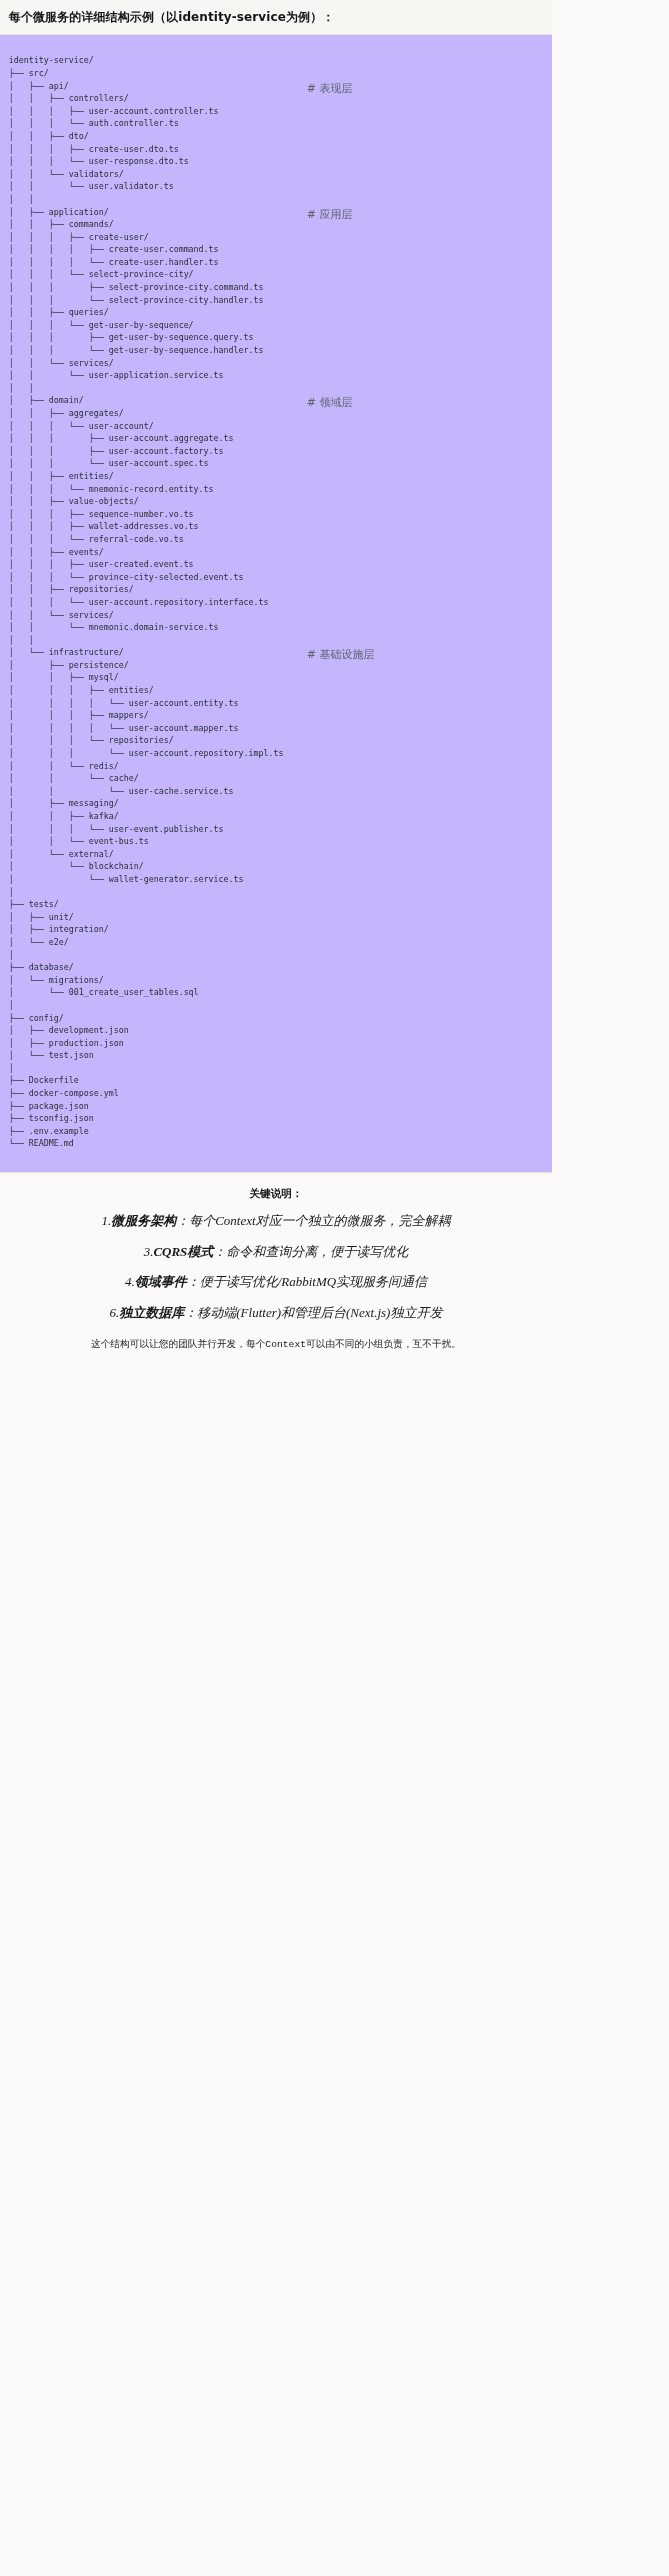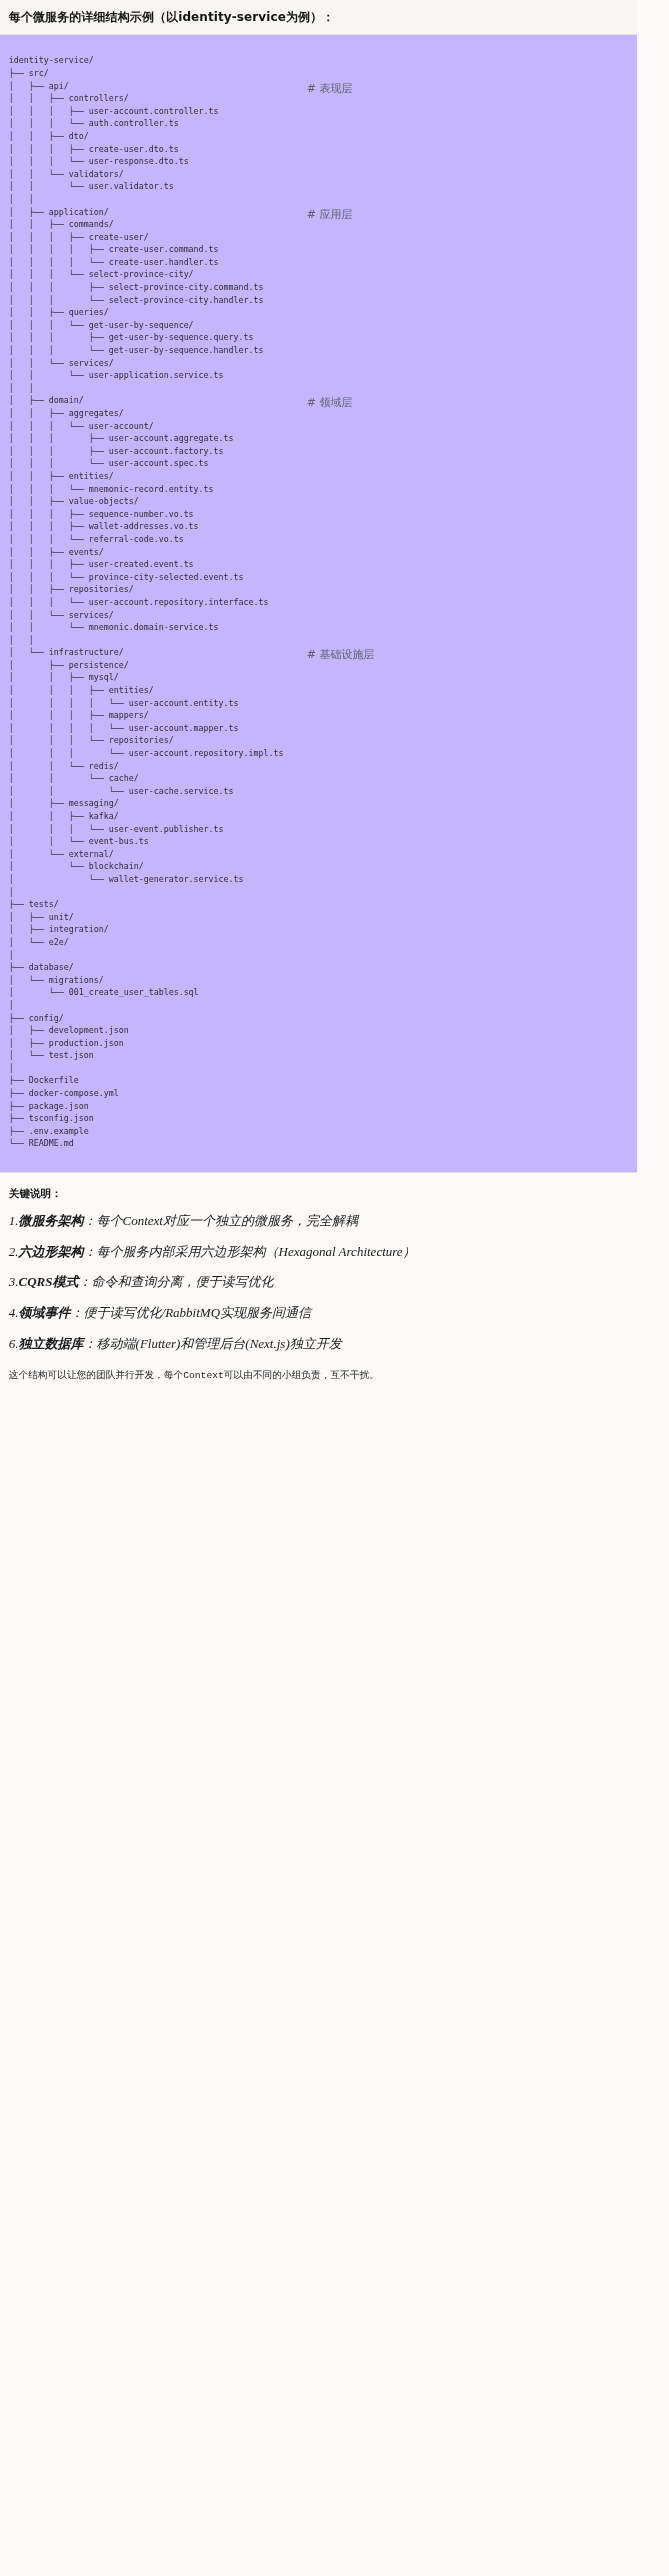--- a/index.html
+++ b/index.html
@@ -8,21 +8,21 @@
     padding: 0;
   }
   body {
     width: 669px;
     background: #fbfaf9;
     font-family: "Liberation Serif", "DejaVu Serif", serif;
     color: #1a1a1a;
     -webkit-font-smoothing: antialiased;
   }
   .page {
-    width: 637px;
+    width: 552px;
     box-sizing: border-box;
   }
 
   
   .title-bar {
     padding: 8.8px 8.8px 8.8px 8.8px;
     background: #f7f6f3;
     border-bottom: 0.6px solid #e3e1dd;
   }
   .title {
@@ -61,20 +61,21 @@
     left: 298px;
     top: 3px;
     white-space: pre;
     text-align: right;
   }
 
   
   .notes {
     padding: 13.8px 8.8px 16.3px 8.8px;
     background: #fbfaf9;
+    text-align: center;
   }
   .notes-heading {
     font-family: "DejaVu Sans", "Liberation Sans", sans-serif;
     font-weight: bold;
     font-size: 10.6px;
     color: #141414;
     margin: 0 0 10px 0;
   }
   .note-item {
     font-size: 13px;
@@ -107,21 +108,20 @@
   </div>
 
   <div class="tree-block">
     <pre class="tree" id="tree-host"><span class="row"><span>identity-service/</span></span><span class="row"><span>├── src/</span></span><span class="row"><span>│   ├── api/</span><span class="cmt"># 表现层</span></span><span class="row"><span>│   │   ├── controllers/</span></span><span class="row"><span>│   │   │   ├── user-account.controller.ts</span></span><span class="row"><span>│   │   │   └── auth.controller.ts</span></span><span class="row"><span>│   │   ├── dto/</span></span><span class="row"><span>│   │   │   ├── create-user.dto.ts</span></span><span class="row"><span>│   │   │   └── user-response.dto.ts</span></span><span class="row"><span>│   │   └── validators/</span></span><span class="row"><span>│   │       └── user.validator.ts</span></span><span class="row"><span>│   │</span></span><span class="row"><span>│   ├── application/</span><span class="cmt"># 应用层</span></span><span class="row"><span>│   │   ├── commands/</span></span><span class="row"><span>│   │   │   ├── create-user/</span></span><span class="row"><span>│   │   │   │   ├── create-user.command.ts</span></span><span class="row"><span>│   │   │   │   └── create-user.handler.ts</span></span><span class="row"><span>│   │   │   └── select-province-city/</span></span><span class="row"><span>│   │   │       ├── select-province-city.command.ts</span></span><span class="row"><span>│   │   │       └── select-province-city.handler.ts</span></span><span class="row"><span>│   │   ├── queries/</span></span><span class="row"><span>│   │   │   └── get-user-by-sequence/</span></span><span class="row"><span>│   │   │       ├── get-user-by-sequence.query.ts</span></span><span class="row"><span>│   │   │       └── get-user-by-sequence.handler.ts</span></span><span class="row"><span>│   │   └── services/</span></span><span class="row"><span>│   │       └── user-application.service.ts</span></span><span class="row"><span>│   │</span></span><span class="row"><span>│   ├── domain/</span><span class="cmt"># 领域层</span></span><span class="row"><span>│   │   ├── aggregates/</span></span><span class="row"><span>│   │   │   └── user-account/</span></span><span class="row"><span>│   │   │       ├── user-account.aggregate.ts</span></span><span class="row"><span>│   │   │       ├── user-account.factory.ts</span></span><span class="row"><span>│   │   │       └── user-account.spec.ts</span></span><span class="row"><span>│   │   ├── entities/</span></span><span class="row"><span>│   │   │   └── mnemonic-record.entity.ts</span></span><span class="row"><span>│   │   ├── value-objects/</span></span><span class="row"><span>│   │   │   ├── sequence-number.vo.ts</span></span><span class="row"><span>│   │   │   ├── wallet-addresses.vo.ts</span></span><span class="row"><span>│   │   │   └── referral-code.vo.ts</span></span><span class="row"><span>│   │   ├── events/</span></span><span class="row"><span>│   │   │   ├── user-created.event.ts</span></span><span class="row"><span>│   │   │   └── province-city-selected.event.ts</span></span><span class="row"><span>│   │   ├── repositories/</span></span><span class="row"><span>│   │   │   └── user-account.repository.interface.ts</span></span><span class="row"><span>│   │   └── services/</span></span><span class="row"><span>│   │       └── mnemonic.domain-service.ts</span></span><span class="row"><span>│   │</span></span><span class="row"><span>│   └── infrastructure/</span><span class="cmt"># 基础设施层</span></span><span class="row"><span>│       ├── persistence/</span></span><span class="row"><span>│       │   ├── mysql/</span></span><span class="row"><span>│       │   │   ├── entities/</span></span><span class="row"><span>│       │   │   │   └── user-account.entity.ts</span></span><span class="row"><span>│       │   │   ├── mappers/</span></span><span class="row"><span>│       │   │   │   └── user-account.mapper.ts</span></span><span class="row"><span>│       │   │   └── repositories/</span></span><span class="row"><span>│       │   │       └── user-account.repository.impl.ts</span></span><span class="row"><span>│       │   └── redis/</span></span><span class="row"><span>│       │       └── cache/</span></span><span class="row"><span>│       │           └── user-cache.service.ts</span></span><span class="row"><span>│       ├── messaging/</span></span><span class="row"><span>│       │   ├── kafka/</span></span><span class="row"><span>│       │   │   └── user-event.publisher.ts</span></span><span class="row"><span>│       │   └── event-bus.ts</span></span><span class="row"><span>│       └── external/</span></span><span class="row"><span>│           └── blockchain/</span></span><span class="row"><span>│               └── wallet-generator.service.ts</span></span><span class="row"><span>│</span></span><span class="row"><span>├── tests/</span></span><span class="row"><span>│   ├── unit/</span></span><span class="row"><span>│   ├── integration/</span></span><span class="row"><span>│   └── e2e/</span></span><span class="row"><span>│</span></span><span class="row"><span>├── database/</span></span><span class="row"><span>│   └── migrations/</span></span><span class="row"><span>│       └── 001_create_user_tables.sql</span></span><span class="row"><span>│</span></span><span class="row"><span>├── config/</span></span><span class="row"><span>│   ├── development.json</span></span><span class="row"><span>│   ├── production.json</span></span><span class="row"><span>│   └── test.json</span></span><span class="row"><span>│</span></span><span class="row"><span>├── Dockerfile</span></span><span class="row"><span>├── docker-compose.yml</span></span><span class="row"><span>├── package.json</span></span><span class="row"><span>├── tsconfig.json</span></span><span class="row"><span>├── .env.example</span></span><span class="row"><span>└── README.md</span></span></pre>
   </div>
 
   <div class="notes">
     <div class="notes-heading">关键说明：</div>
     <div id="notes-host">
         <div class="note-item"><span class="num">1.</span><span class="term">微服务架构</span><span>：</span><span>每个Context对应一个独立的微服务，完全解耦</span></div>
-        <div class="note-item"><span class="num">2.</span><span class="term">六边形架构</span><span>：</span><span>每个服务内部采用六边形架构（Hexagonal Architecture）</span></div>
         <div class="note-item"><span class="num">3.</span><span class="term">CQRS模式</span><span>：</span><span>命令和查询分离，便于读写优化</span></div>
         <div class="note-item"><span class="num">4.</span><span class="term">领域事件</span><span>：</span><span>便于读写优化/RabbitMQ实现服务间通信</span></div>
         <div class="note-item"><span class="num">6.</span><span class="term">独立数据库</span><span>：</span><span>移动端(Flutter)和管理后台(Next.js)独立开发</span></div>
       </div>
     <div class="closing">这个结构可以让您的团队并行开发，每个Context可以由不同的小组负责，互不干扰。</div>
   </div>
 
 </div>
 
 

